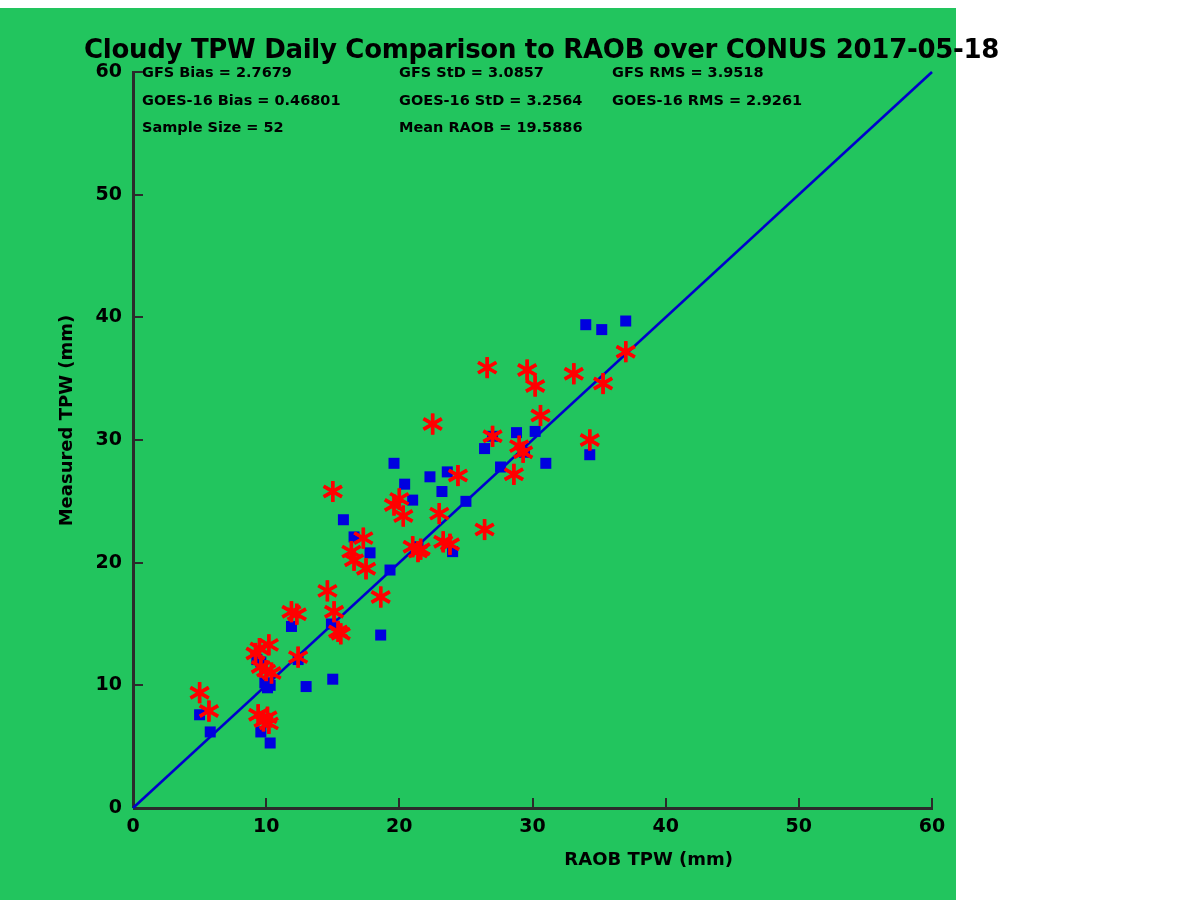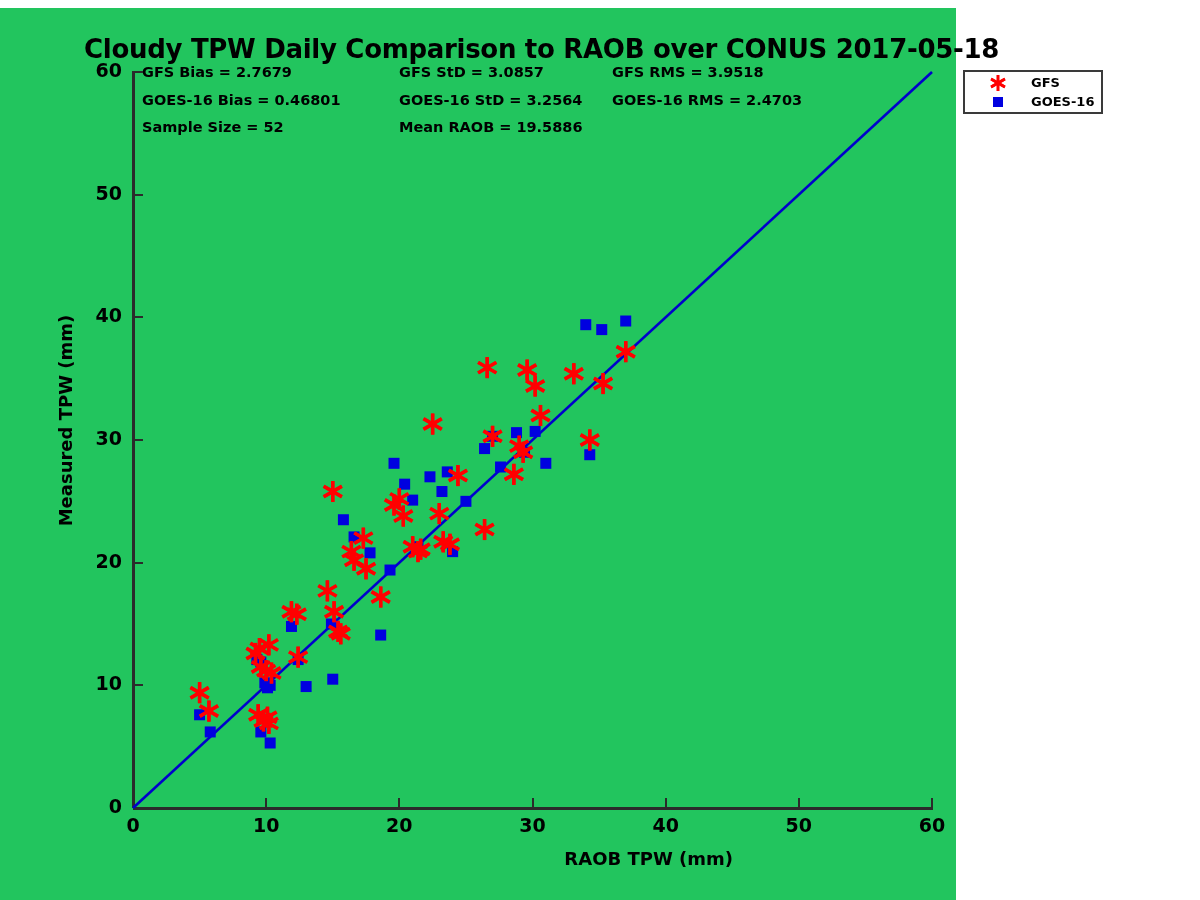--- a/index.html
+++ b/index.html
@@ -160,21 +160,21 @@
 <div id="figure">
 
   <div class="chart-title">Cloudy TPW Daily Comparison to RAOB over CONUS 2017-05-18</div>
 
   <div class="stat-text stat-col-0 stat-row-0">GFS Bias = 2.7679</div>
   <div class="stat-text stat-col-1 stat-row-0">GFS StD = 3.0857</div>
   <div class="stat-text stat-col-2 stat-row-0">GFS RMS = 3.9518</div>
 
   <div class="stat-text stat-col-0 stat-row-1">GOES-16 Bias = 0.46801</div>
   <div class="stat-text stat-col-1 stat-row-1">GOES-16 StD = 3.2564</div>
-  <div class="stat-text stat-col-2 stat-row-1">GOES-16 RMS = 2.4703</div>
+  <div class="stat-text stat-col-2 stat-row-1">GOES-16 RMS = 2.9261</div>
 
   <div class="stat-text stat-col-0 stat-row-2">Sample Size = 52</div>
   <div class="stat-text stat-col-1 stat-row-2">Mean RAOB = 19.5886</div>
 
   <div class="axis-line" id="x-axis-line"></div>
   <div class="axis-line" id="y-axis-line"></div>
 
   <div id="x-ticks">
       <div class="tick x-tick" style="left: 132px;"></div>
       <div class="x-tick-label" style="left: 103px;">0</div>
@@ -641,37 +641,14 @@
           <line x1="483.6233999269301" y1="274.43" x2="501.8099334064033" y2="284.93" stroke="#ff0000" stroke-width="3.4" stroke-linecap="butt"></line>
           <line x1="492.7166666666667" y1="269.18" x2="492.7166666666667" y2="290.18" stroke="#ff0000" stroke-width="3.4" stroke-linecap="butt"></line>
           <line x1="501.8099334064033" y1="274.43" x2="483.6233999269301" y2="284.93" stroke="#ff0000" stroke-width="3.4" stroke-linecap="butt"></line>
           <line x1="501.80993340640333" y1="284.93" x2="483.62339992693006" y2="274.43" stroke="#ff0000" stroke-width="3.4" stroke-linecap="butt"></line>
           <line x1="492.7166666666667" y1="290.18" x2="492.7166666666667" y2="269.18" stroke="#ff0000" stroke-width="3.4" stroke-linecap="butt"></line>
           <line x1="483.62339992693006" y1="284.93" x2="501.80993340640333" y2="274.43" stroke="#ff0000" stroke-width="3.4" stroke-linecap="butt"></line>
         </g>
       </svg>
   </div>
 
-  <div id="legend-box">
-    <div class="legend-row" style="top:1px;">
-      <svg class="legend-sym" viewBox="0 0 22 20">
-        <g id="legend-gfs-sym">
-            <line x1="4.07179676972449" y1="6" x2="17.92820323027551" y2="14" stroke="#ff0000" stroke-width="2.6" stroke-linecap="butt"></line>
-            <line x1="11" y1="2" x2="11" y2="18" stroke="#ff0000" stroke-width="2.6" stroke-linecap="butt"></line>
-            <line x1="17.928203230275507" y1="5.999999999999997" x2="4.071796769724492" y2="14.000000000000004" stroke="#ff0000" stroke-width="2.6" stroke-linecap="butt"></line>
-            <line x1="17.92820323027551" y1="13.999999999999998" x2="4.0717967697244895" y2="6.000000000000002" stroke="#ff0000" stroke-width="2.6" stroke-linecap="butt"></line>
-            <line x1="11.000000000000002" y1="18" x2="10.999999999999998" y2="2" stroke="#ff0000" stroke-width="2.6" stroke-linecap="butt"></line>
-            <line x1="4.0717967697244895" y1="13.999999999999996" x2="17.92820323027551" y2="6.000000000000003" stroke="#ff0000" stroke-width="2.6" stroke-linecap="butt"></line>
-          </g>
-      </svg>
-      <span class="legend-label">GFS</span>
-    </div>
-    <div class="legend-row" style="top:20px;">
-      <svg class="legend-sym" viewBox="0 0 22 20">
-        <g id="legend-goes-sym">
-            <rect x="6" y="5" width="10" height="10" fill="#0000e0"></rect>
-          </g>
-      </svg>
-      <span class="legend-label">GOES-16</span>
-    </div>
-  </div>
 
 </div>
 
 </body></html>

